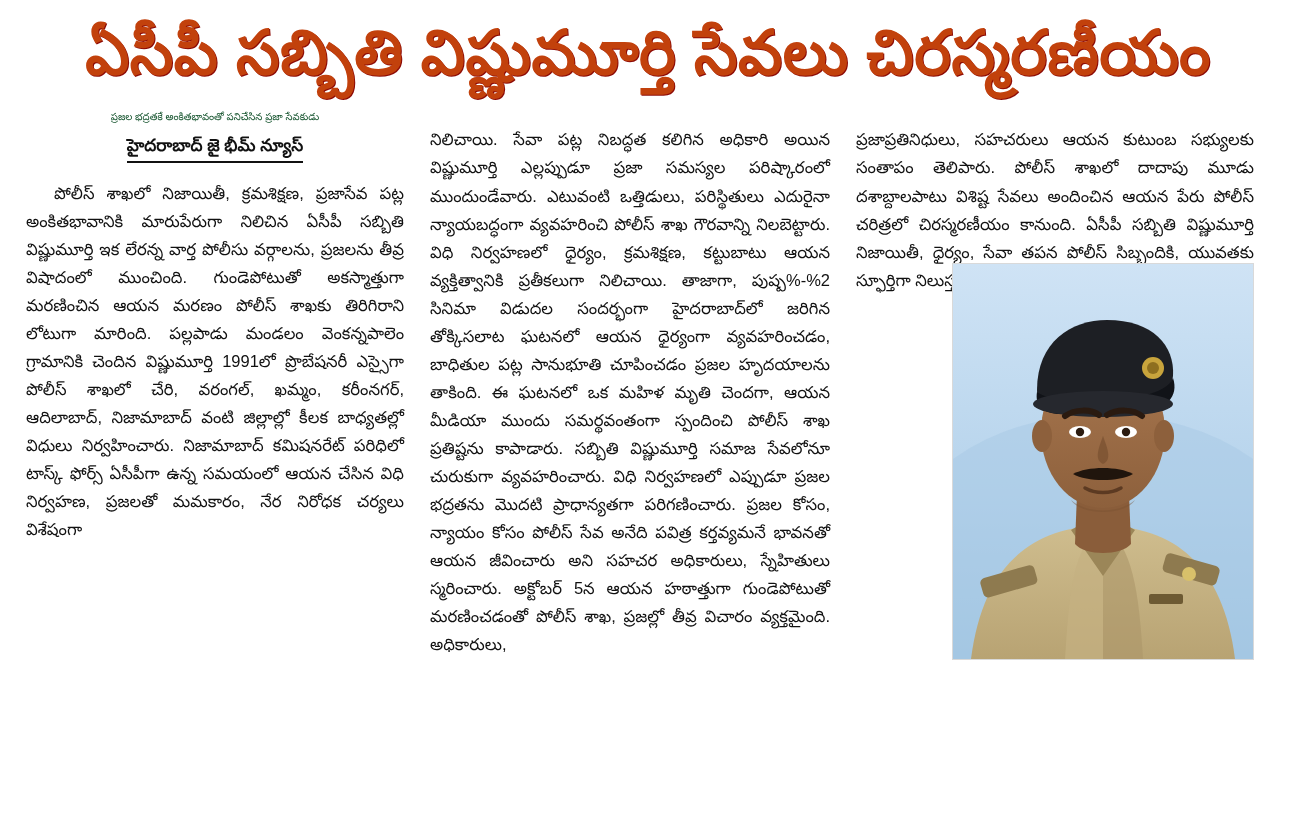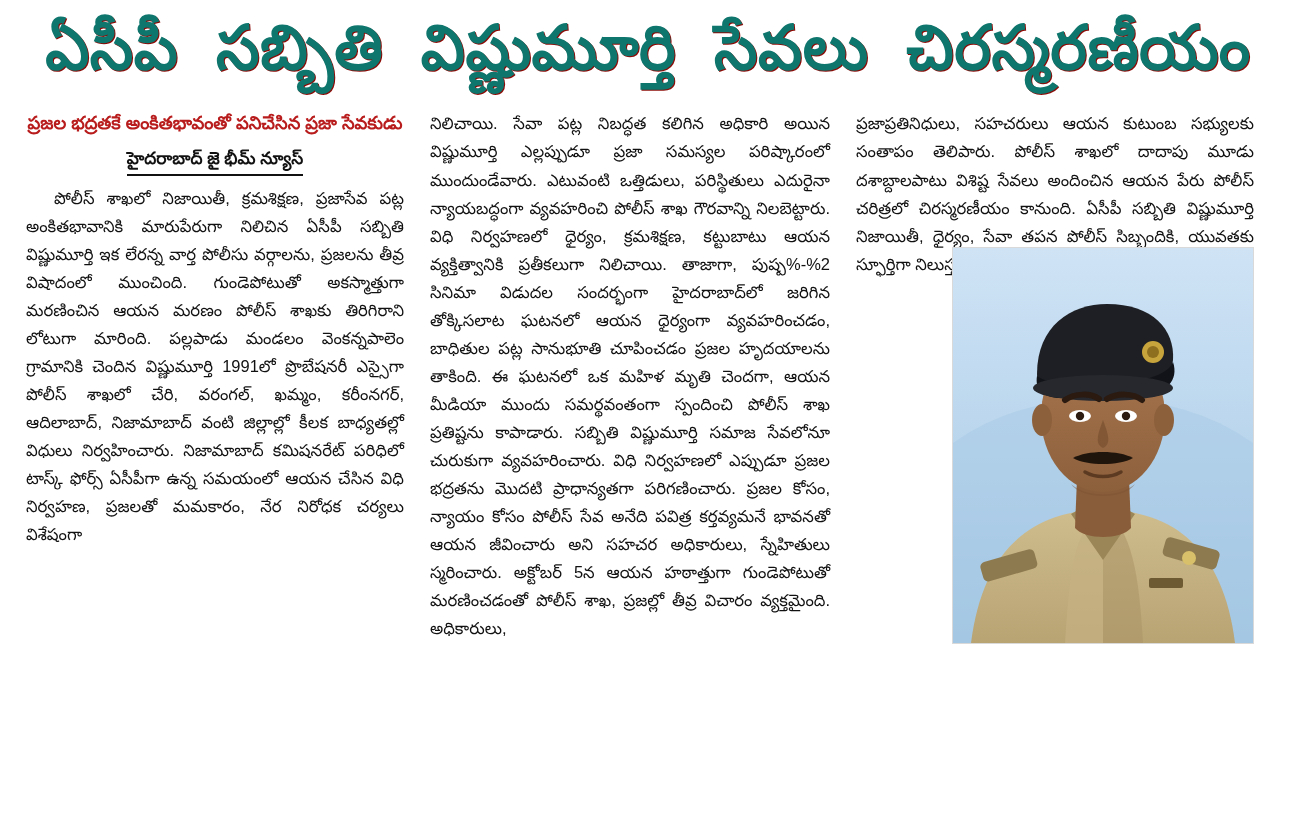--- a/index.html
+++ b/index.html
@@ -18,22 +18,22 @@
   .page {
     position: relative;
     width: 1296px;
     height: 817px;
     box-sizing: border-box;
     padding: 0;
   }
   .headline {
     margin: 18px 0 0 0;
     text-align: center;
-    color: #0f766e;
-    font-family: Liberation Mono, monospace;
+    color: #c2410c;
+    font-family: Liberation Sans, sans-serif;
     font-weight: bold;
     font-size: 62px;
     line-height: 1.12;
     letter-spacing: 0.5px;
     text-shadow: 1px 1px 0 #8c0a06;
     padding: 0 18px;
     white-space: nowrap;
   }
   .columns {
     display: flex;
@@ -44,23 +44,23 @@
   .col {
     width: 396px;
     flex: 0 0 396px;
     position: relative;
   }
   .col-1 { width: 378px; flex: 0 0 378px; }
   .col-2 { width: 400px; flex: 0 0 400px; }
   .col-3 { width: 398px; flex: 0 0 398px; }
 
   .standfirst {
-    color: #b91c1c;
-    font-weight: bold;
-    font-size: 18px;
+    color: #14532d;
+    font-weight: normal;
+    font-size: 10px;
     line-height: 1.62;
     text-align: center;
     margin: 0 0 10px 0;
   }
   .standfirst p { margin: 0 0 8px 0; }
 
   .byline {
     font-size: 17px;
     font-weight: bold;
     color: #111;
@@ -73,21 +73,21 @@
   }
 
   .body-text {
     font-size: 16.5px;
     line-height: 1.70;
     color: #111;
     text-align: justify;
     text-justify: inter-word;
     margin: 0;
   }
-  .body-text p { margin: 0 0 2px 0; }
+  .body-text p { margin: 16px 0 2px 0; }
   .body-text p.indent { text-indent: 28px; }
 
   .photo-wrap {
     position: absolute;
     right: 0;
     bottom: 0;
     width: 300px;
     height: 395px;
     overflow: hidden;
     border: 1px solid #d9d9d9;

